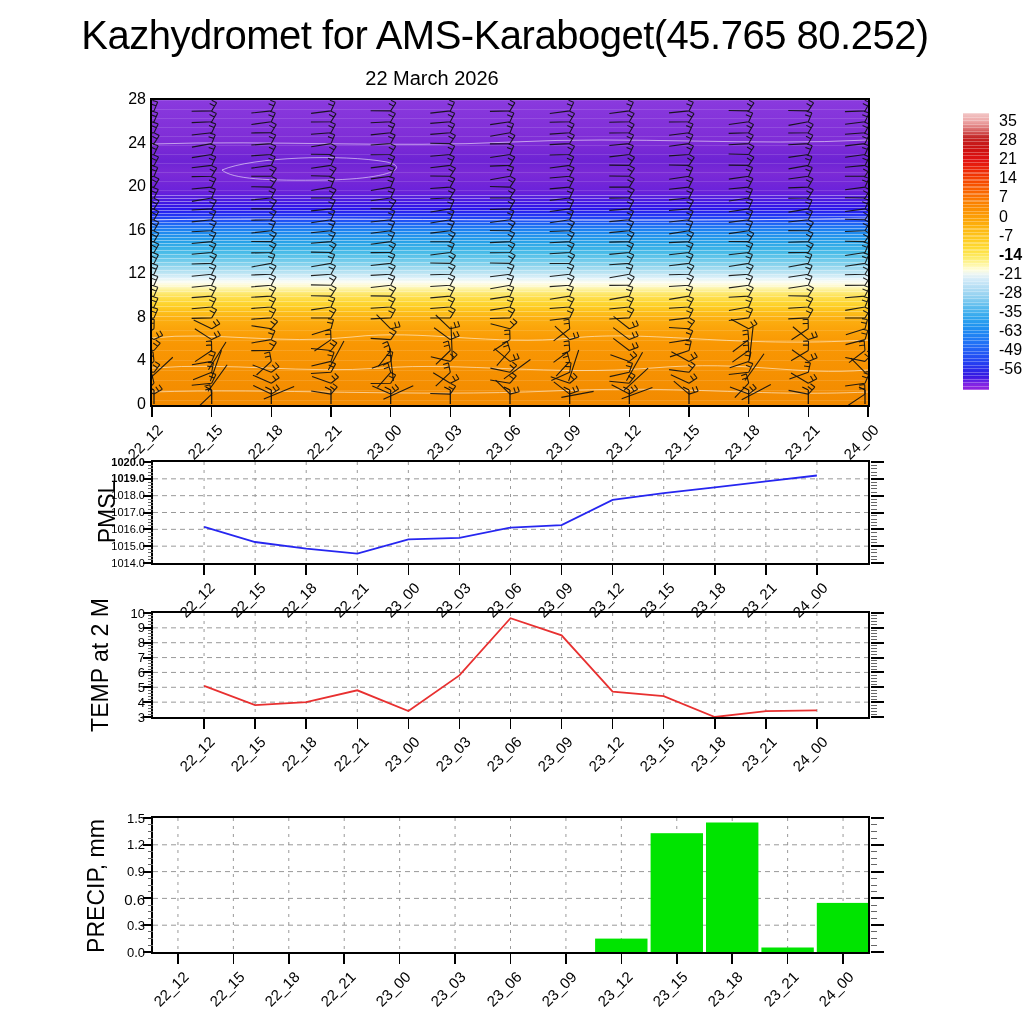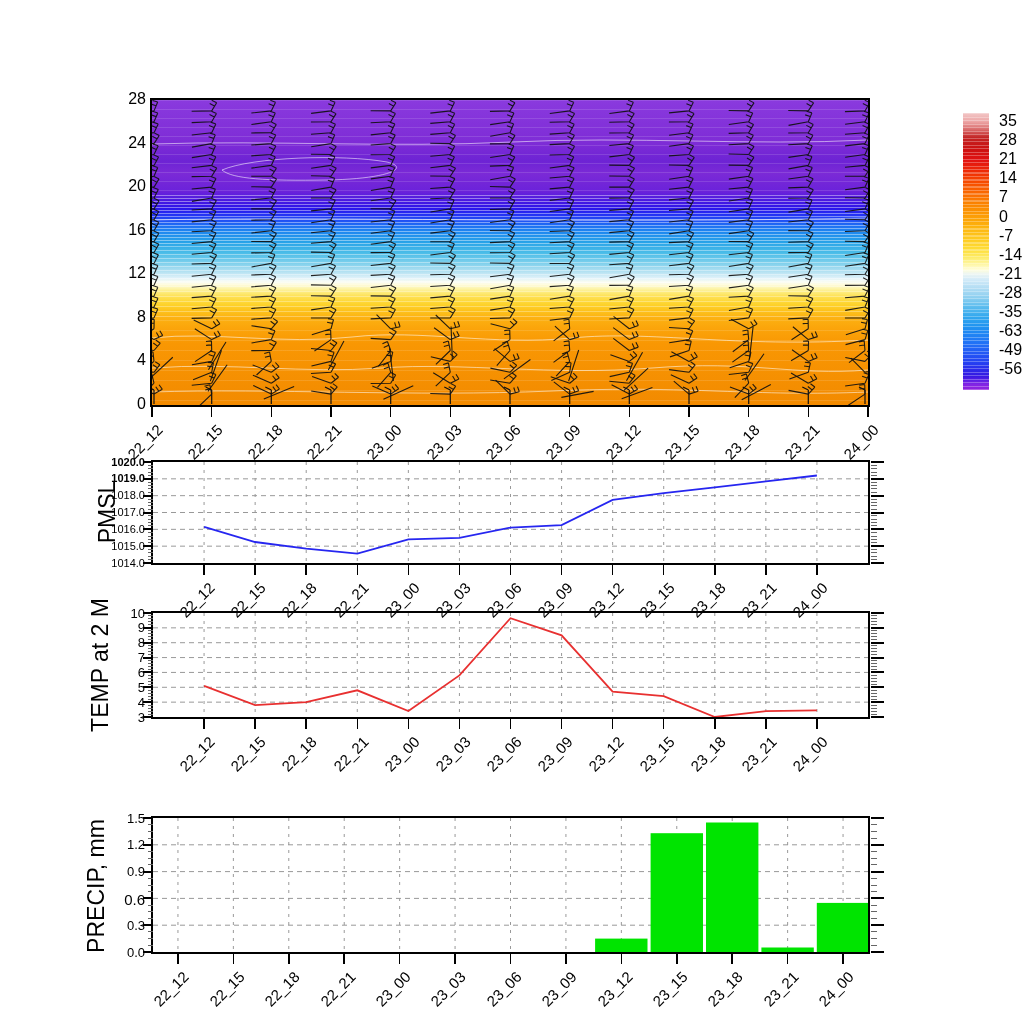--- a/index.html
+++ b/index.html
@@ -41,20 +41,22 @@
   .xanchor span{position:absolute;right:0;top:0;transform-origin:100% 0;transform:rotate(-45deg);
       white-space:nowrap;font-size:15px;display:block;}
   .tick{position:absolute;background:#000;}
   .tick.minor{background:#666;}
   .cblab{position:absolute;left:999px;font-size:16px;height:18px;line-height:18px;}
 </style>
 </head>
 <body>
 
 <div class="page" id="page">
+  <div id="title">Kazhydromet for AMS-Karaboget(45.765 80.252)</div>
+  <div id="subtitle">22 March 2026</div>
 
   <div id="profile" class="panel">
     <div class="stripes" style="top:0;height:31%;background:repeating-linear-gradient(180deg,rgba(255,255,255,.13) 0 1px,transparent 1px 9px);"></div>
     <div class="stripes" style="top:31%;height:17%;background:repeating-linear-gradient(180deg,rgba(255,255,255,.42) 0 1px,transparent 1px 3px);"></div>
     <div class="stripes" style="top:48%;height:13%;background:repeating-linear-gradient(180deg,rgba(255,255,255,.38) 0 1px,transparent 1px 4px);"></div>
     <div class="stripes" style="top:61%;height:11%;background:repeating-linear-gradient(180deg,rgba(255,255,255,.30) 0 1px,transparent 1px 5px);"></div>
     <div class="stripes" style="top:72%;height:28%;background:repeating-linear-gradient(180deg,rgba(255,255,255,.12) 0 1px,transparent 1px 10px);"></div>
     <svg id="profileSvg" width="716" height="305" viewBox="0 0 716 305">
         <path d="M0 44 C120 40 240 48 360 42 S600 46 716 40" fill="none" stroke="rgba(255,255,255,0.55)" stroke-width="1"></path>
         <path d="M70 70 C100 57 190 54 235 62 C260 68 235 79 175 80 C115 81 80 79 70 70 Z" fill="none" stroke="rgba(255,255,255,0.55)" stroke-width="1"></path>
@@ -1620,20 +1622,20 @@
     <div class="xanchor" style="left: 870px; top: 421px;">
       <span>24_00</span>
     </div>
     <div class="cblab" style="top: 112px;">35</div>
     <div class="cblab" style="top: 131.1px;">28</div>
     <div class="cblab" style="top: 150.2px;">21</div>
     <div class="cblab" style="top: 169.3px;">14</div>
     <div class="cblab" style="top: 188.4px;">7</div>
     <div class="cblab" style="top: 207.5px;">0</div>
     <div class="cblab" style="top: 226.6px;">-7</div>
-    <div class="cblab" style="top: 245.7px;">-14</div>
+    <div class="cblab" style="top: 245.7px; font-weight: bold;">-14</div>
     <div class="cblab" style="top: 264.8px;">-21</div>
     <div class="cblab" style="top: 283.9px;">-28</div>
     <div class="cblab" style="top: 303px;">-35</div>
     <div class="cblab" style="top: 322.1px;">-63</div>
     <div class="cblab" style="top: 341.2px;">-49</div>
     <div class="cblab" style="top: 360.3px;">-56</div>
   </div>
 
 </body></html>

